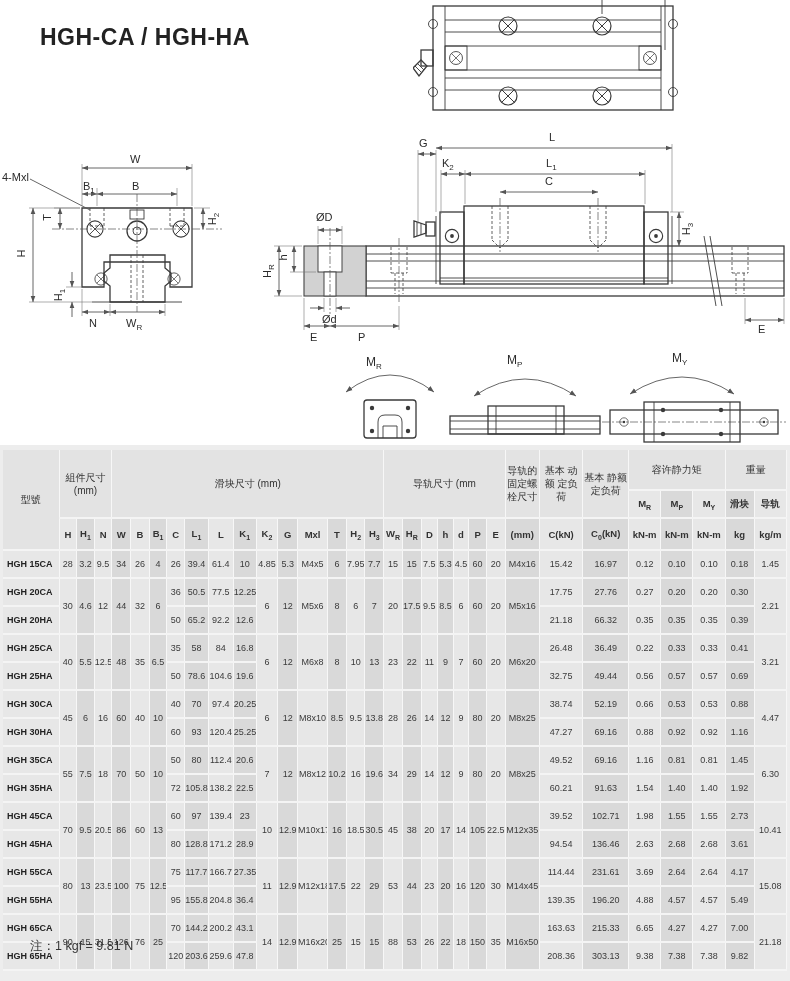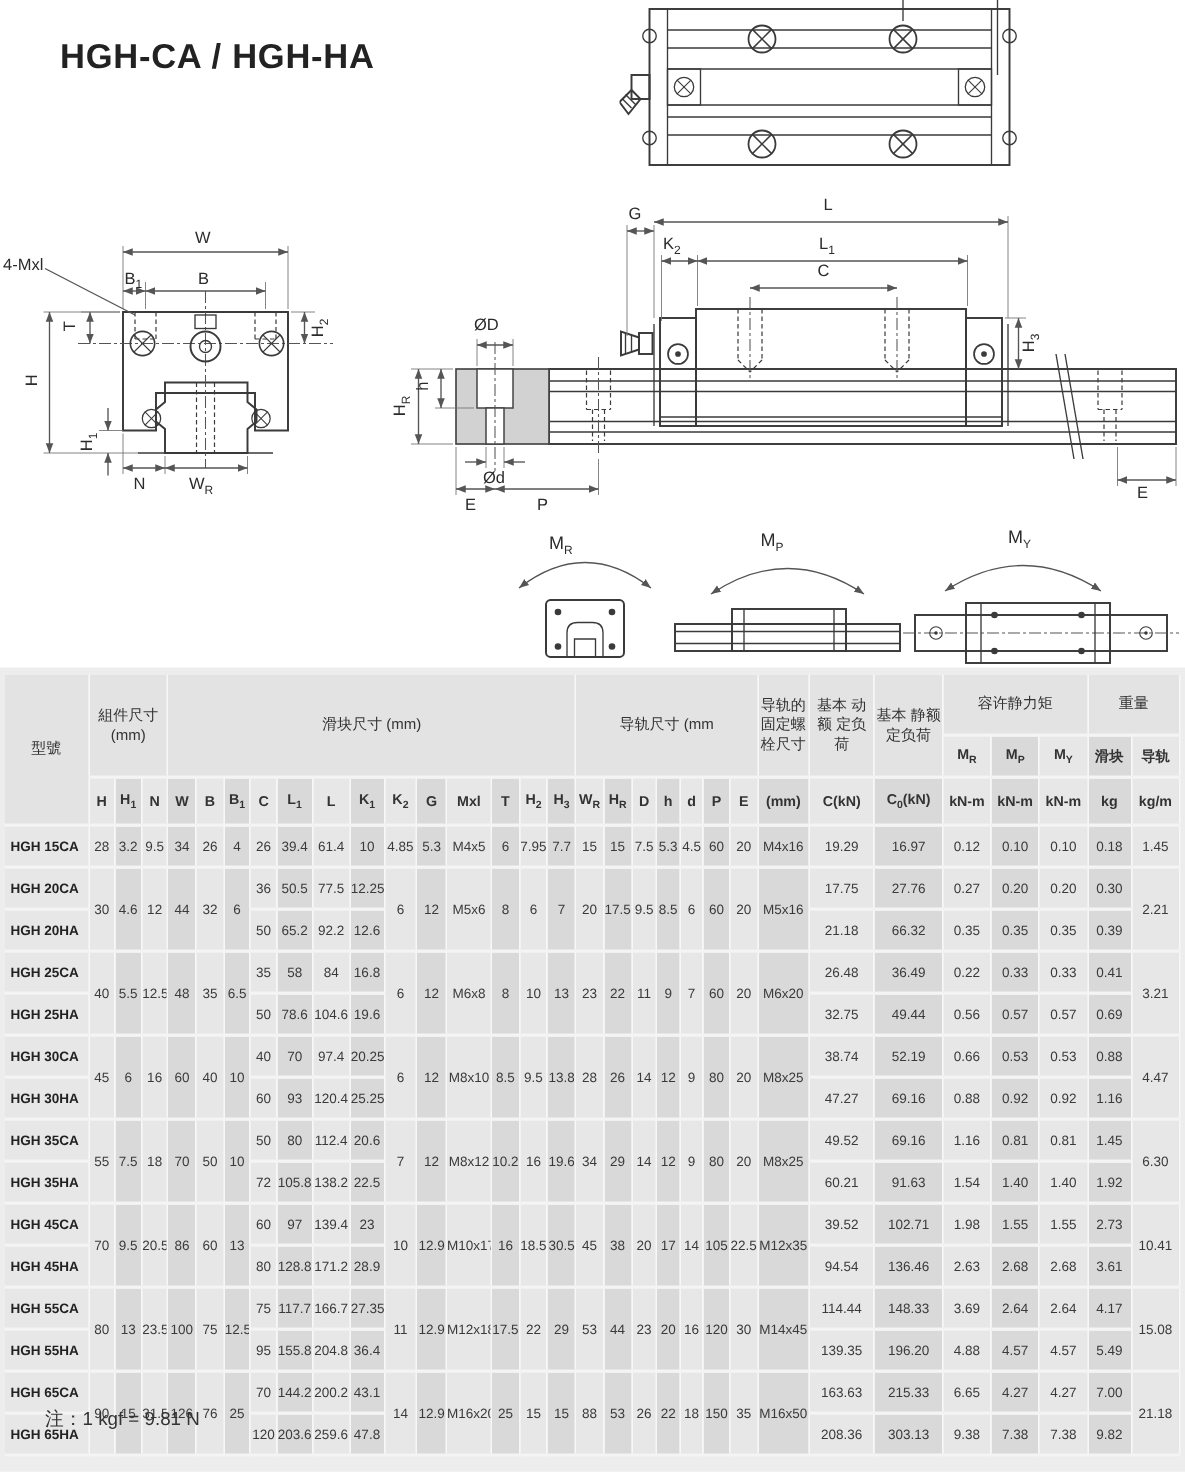--- a/index.html
+++ b/index.html
@@ -423,21 +423,21 @@
         <td class="odd">7.95</td>
         <td class="even">7.7</td>
         <td class="odd">15</td>
         <td class="even">15</td>
         <td class="odd">7.5</td>
         <td class="even">5.3</td>
         <td class="odd">4.5</td>
         <td class="even">60</td>
         <td class="odd">20</td>
         <td class="even">M4x16</td>
-        <td class="odd">19.29</td>
+        <td class="odd">15.42</td>
         <td class="even">16.97</td>
         <td class="odd">0.12</td>
         <td class="even">0.10</td>
         <td class="odd">0.10</td>
         <td class="even">0.18</td>
         <td class="odd">1.45</td>
       </tr>
       <tr>
         <td class="model">HGH 20CA</td>
         <td rowspan="2" class="odd">30</td>
@@ -693,21 +693,21 @@
         <td rowspan="2" class="even">29</td>
         <td rowspan="2" class="odd">53</td>
         <td rowspan="2" class="even">44</td>
         <td rowspan="2" class="odd">23</td>
         <td rowspan="2" class="even">20</td>
         <td rowspan="2" class="odd">16</td>
         <td rowspan="2" class="even">120</td>
         <td rowspan="2" class="odd">30</td>
         <td rowspan="2" class="even">M14x45</td>
         <td class="odd">114.44</td>
-        <td class="even">148.33</td>
+        <td class="even">231.61</td>
         <td class="odd">3.69</td>
         <td class="even">2.64</td>
         <td class="odd">2.64</td>
         <td class="even">4.17</td>
         <td rowspan="2" class="odd">15.08</td>
       </tr>
       <tr>
         <td class="model">HGH 55HA</td>
         <td class="odd">95</td>
         <td class="even">155.8</td>

